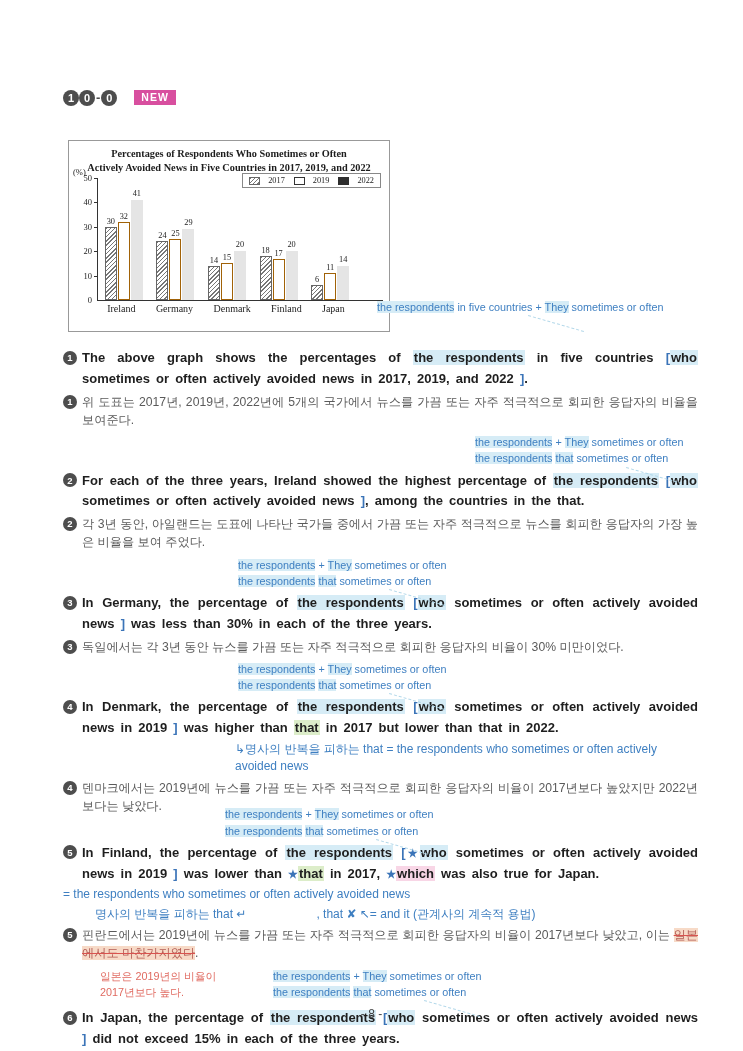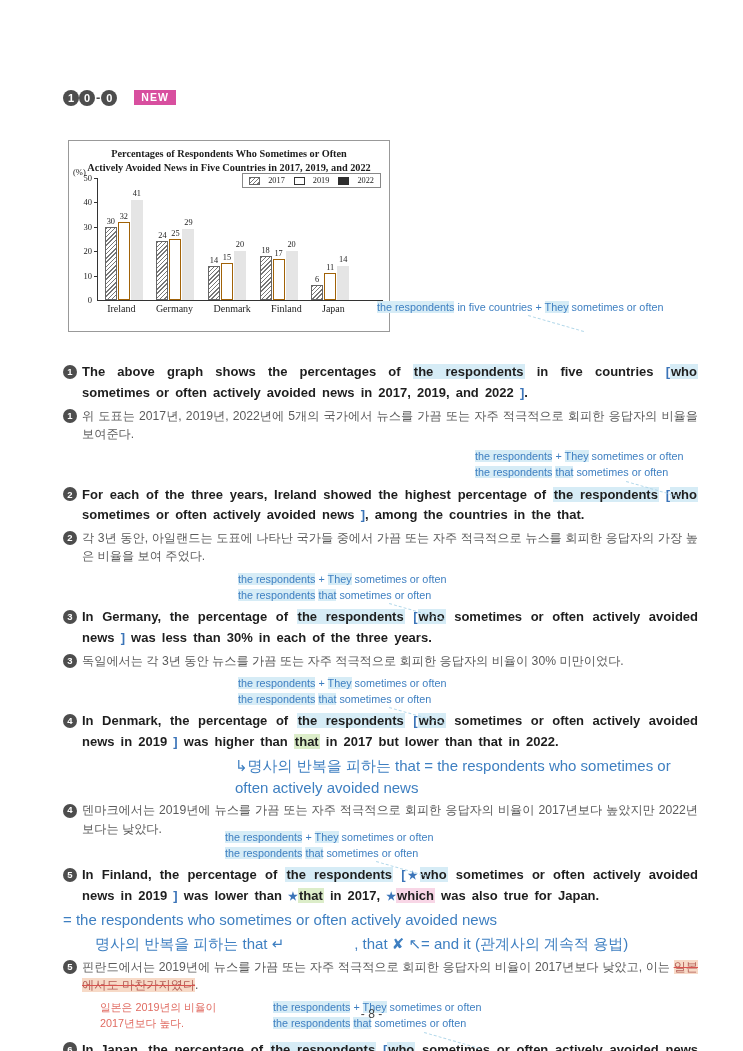--- a/index.html
+++ b/index.html
@@ -7,21 +7,21 @@
         font-family:"Liberation Sans",sans-serif;color:#222;box-sizing:border-box;
         padding:88px 45px 0 63px;}
   
   .hdr{display:flex;align-items:center;gap:3px;margin-bottom:34px;}
   .nbadge{display:inline-flex;width:16px;height:16px;border-radius:50%;background:#4d4d4d;
           color:#fff;font-size:11px;font-weight:bold;align-items:center;justify-content:center;}
   .hdash{color:#4d4d4d;font-weight:bold;font-size:13px;margin:0 1px;}
   .newbadge{margin-left:14px;background:#d84f9f;color:#fff;font-weight:bold;font-size:10.5px;
             padding:1.5px 7px;letter-spacing:1px;}
   
-  .chart-row{position:relative;margin-bottom:30px;height:192px;}
+  .chart-row{position:relative;margin-bottom:16px;height:192px;}
   .chart{position:absolute;left:5px;top:0;width:320px;height:190px;border:1px solid #999;
          background:#fff;font-family:"Liberation Serif",serif;}
   .ctitle{text-align:center;font-weight:bold;font-size:10.3px;line-height:1.4;margin-top:6px;color:#1d1d1d;}
   .unitlab{position:absolute;left:4px;top:26px;font-size:8.5px;color:#222;}
   .legend{position:absolute;top:32px;right:8px;border:1px solid #888;padding:2px 6px;
           display:flex;gap:9px;align-items:center;font-size:8.3px;color:#222;background:#fff;z-index:3;}
   .leg-item{display:flex;align-items:center;gap:8px;}
   .sw{width:11px;height:8px;display:inline-block;box-sizing:border-box;}
   .sw-hatch{border:1px solid #666;background:repeating-linear-gradient(135deg,#777 0,#777 1px,#fff 1px,#fff 3px);}
   .sw-white{border:1px solid #333;background:#fff;}
@@ -60,21 +60,21 @@
   .annot{position:relative;font-size:10.8px;line-height:1.5;color:#3e7fc1;margin:1px 0 4px;width:fit-content;}
   .annot .ahl{background:#d6ecf6;}
   .pair::after{content:"";position:absolute;left:150px;bottom:-9px;width:58px;
                border-top:1.5px dashed #b3d8ea;transform:rotate(16deg);}
   .an-chart{position:absolute;left:314px;top:158px;}
   .an-1{margin-left:412px;margin-top:0;}
   .an-2{margin-left:175px;}
   .an-3{margin-left:175px;}
   .an-4{margin-left:162px;margin-top:-14px;}
   .an-5{margin-left:28px;margin-top:0;}
-  .mid{font-size:15px;color:#3e7fc1;margin:-1px 0 3px;line-height:1.45;}
+  .mid{font-size:12px;color:#3e7fc1;margin:-1px 0 3px;line-height:1.45;}
   .mid4{margin-left:172px;}
   .mid5a{margin-left:32px;}
   .mid5b{margin-left:0;}
   .gap{display:inline-block;width:70px;}
   .redrow{display:flex;align-items:flex-start;margin:2px 0 4px;}
   .rednote{margin-left:37px;font-size:10.8px;color:#e06a60;line-height:1.5;width:145px;}
   
   .footer{position:absolute;left:0;bottom:30px;width:100%;text-align:center;font-size:12px;color:#444;}
 </style>
 </head>

